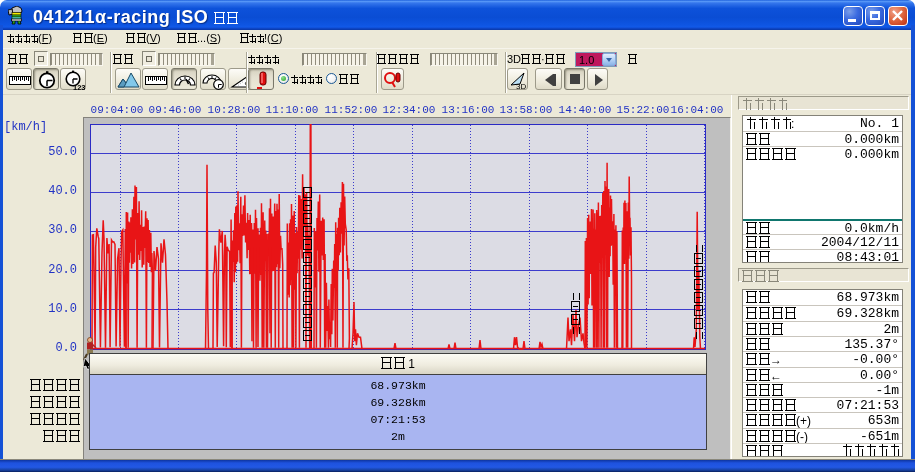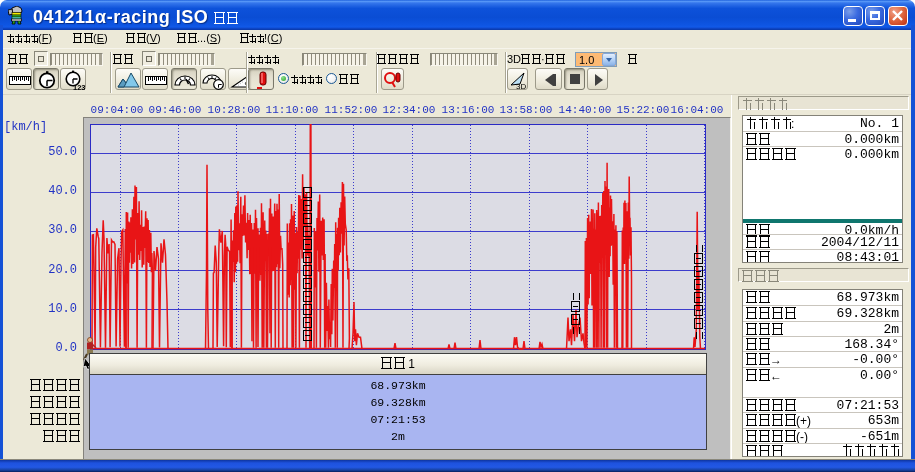--- a/index.html
+++ b/index.html
@@ -69,21 +69,21 @@
 .tbtn2{position:absolute;top:19px;width:26px;height:22px;background:linear-gradient(180deg,#fdfcf8,#eeebdc 60%,#dfdbc8);
  border:1px solid #9d9a8a;border-radius:3px}
 .tbtn2.pr{background:linear-gradient(180deg,#d5d1bf,#e4e0d0 40%,#ece9d8);border-color:#7a786a;
  box-shadow:inset 1px 1px 2px rgba(90,88,70,.55)}
 .tbtn2 svg{position:absolute;left:0;top:0}
 .rad{position:absolute;top:24px;width:11px;height:11px;border-radius:50%;border:1px solid #1c5a96;
  background:radial-gradient(circle at 35% 30%,#fff 0,#f4f4f4 55%,#d8d8d8 100%)}
 .rad.on:after{content:"";position:absolute;left:2px;top:2px;width:5px;height:5px;border-radius:50%;
  background:radial-gradient(circle at 35% 30%,#8ee08e,#28a428)}
 .rlab{position:absolute;top:24px;font-size:11px;color:#000}
-.combo{position:absolute;left:572px;top:3px;width:42px;height:15px;background:#fdba74;border:1px solid #7f9db9;font-size:11px}
+.combo{position:absolute;left:572px;top:3px;width:42px;height:15px;background:#be185d;border:1px solid #7f9db9;font-size:11px}
 .combo span{position:absolute;left:3px;top:1px}
 .combo .ar{position:absolute;right:0;top:0;width:14px;height:13px;border-radius:2px;background:linear-gradient(180deg,#e4eefc 0,#bcd6f6 45%,#8cb4e8 100%);border:1px solid #86a8d8}
 .combo .ar:after{content:"";position:absolute;left:3px;top:4px;border:3.5px solid transparent;border-top:4.5px solid #3565a8}
 
 .content{position:absolute;left:3px;top:95px;width:909px;height:364px;background:#ece9d8}
 .tl{position:absolute;top:104px;width:60px;text-align:center;font-family:"Liberation Mono",monospace;font-size:11px;color:#2233c4}
 .kmh{position:absolute;left:4px;top:120px;font-family:"Liberation Mono",monospace;font-size:12px;color:#2233c4}
 .yl{position:absolute;left:40px;width:37px;text-align:right;font-family:"Liberation Mono",monospace;font-size:12px;color:#2233c4}
 .gbox{position:absolute;left:83px;top:117px;width:648px;height:344px;background:#bfbfbf;
  border-top:1px solid #84827c;border-left:1px solid #84827c;border-right:1px solid #f4f2ea;border-bottom:1px solid #e8e6de}
@@ -381,21 +381,21 @@
         <span class="pv">No. 1</span>
       </div>
       <div class="prow" style="top:14.8px;height:14.8px;border-top:1px solid #c9c5bd;">
         <span class="pl"><b class="jR" style="width:24px;"></b></span>
         <span class="pv">0.000km</span>
       </div>
       <div class="prow" style="top:29.5px;height:14.8px;border-top:1px solid #c9c5bd;">
         <span class="pl"><b class="jR" style="width:50px;"></b></span>
         <span class="pv">0.000km</span>
       </div>
-      <div class="prow" style="top:103.2px;height:14.8px;border-top:4px solid #0f766e;">
+      <div class="prow" style="top:103.2px;height:14.8px;border-top:2px solid #0f766e;">
         <span class="pl"><b class="jR" style="width:24px;"></b></span>
         <span class="pv">0.0km/h</span>
       </div>
       <div class="prow" style="top:118.0px;height:14.8px;border-top:1px solid #c9c5bd;">
         <span class="pl"><b class="jR" style="width:24px;"></b></span>
         <span class="pv">2004/12/11</span>
       </div>
       <div class="prow" style="top:132.8px;height:14.8px;border-top:1px solid #c9c5bd;">
         <span class="pl"><b class="jR" style="width:24px;"></b></span>
         <span class="pv">08:43:01</span>
@@ -412,29 +412,33 @@
       <div class="prow" style="top:15.3px;height:15.3px;border-top:1px solid #c9c5bd;">
         <span class="pl"><b class="jR" style="width:50px;"></b></span>
         <span class="pv">69.328km</span>
       </div>
       <div class="prow" style="top:30.6px;height:15.3px;border-top:1px solid #c9c5bd;">
         <span class="pl"><b class="jR" style="width:37px;"></b></span>
         <span class="pv">2m</span>
       </div>
       <div class="prow" style="top:45.9px;height:15.3px;border-top:1px solid #c9c5bd;">
         <span class="pl"><b class="jR" style="width:24px;"></b></span>
-        <span class="pv">168.34°</span>
+        <span class="pv">135.37°</span>
       </div>
       <div class="prow" style="top:61.2px;height:15.3px;border-top:1px solid #c9c5bd;">
         <span class="pl"><b class="jR" style="width:24px;"></b>→</span>
         <span class="pv">-0.00°</span>
       </div>
       <div class="prow" style="top:76.5px;height:15.3px;border-top:1px solid #c9c5bd;">
         <span class="pl"><b class="jR" style="width:24px;"></b>←</span>
         <span class="pv">0.00°</span>
+      </div>
+      <div class="prow" style="top:91.8px;height:15.3px;border-top:1px solid #c9c5bd;">
+        <span class="pl"><b class="jR" style="width:37px;"></b></span>
+        <span class="pv">-1m</span>
       </div>
       <div class="prow" style="top:107.1px;height:15.3px;border-top:1px solid #c9c5bd;">
         <span class="pl"><b class="jR" style="width:50px;"></b></span>
         <span class="pv">07:21:53</span>
       </div>
       <div class="prow" style="top:122.4px;height:15.3px;border-top:1px solid #c9c5bd;">
         <span class="pl"><b class="jR" style="width:50px;"></b>(+)</span>
         <span class="pv">653m</span>
       </div>
       <div class="prow" style="top:137.7px;height:15.3px;border-top:1px solid #c9c5bd;">

